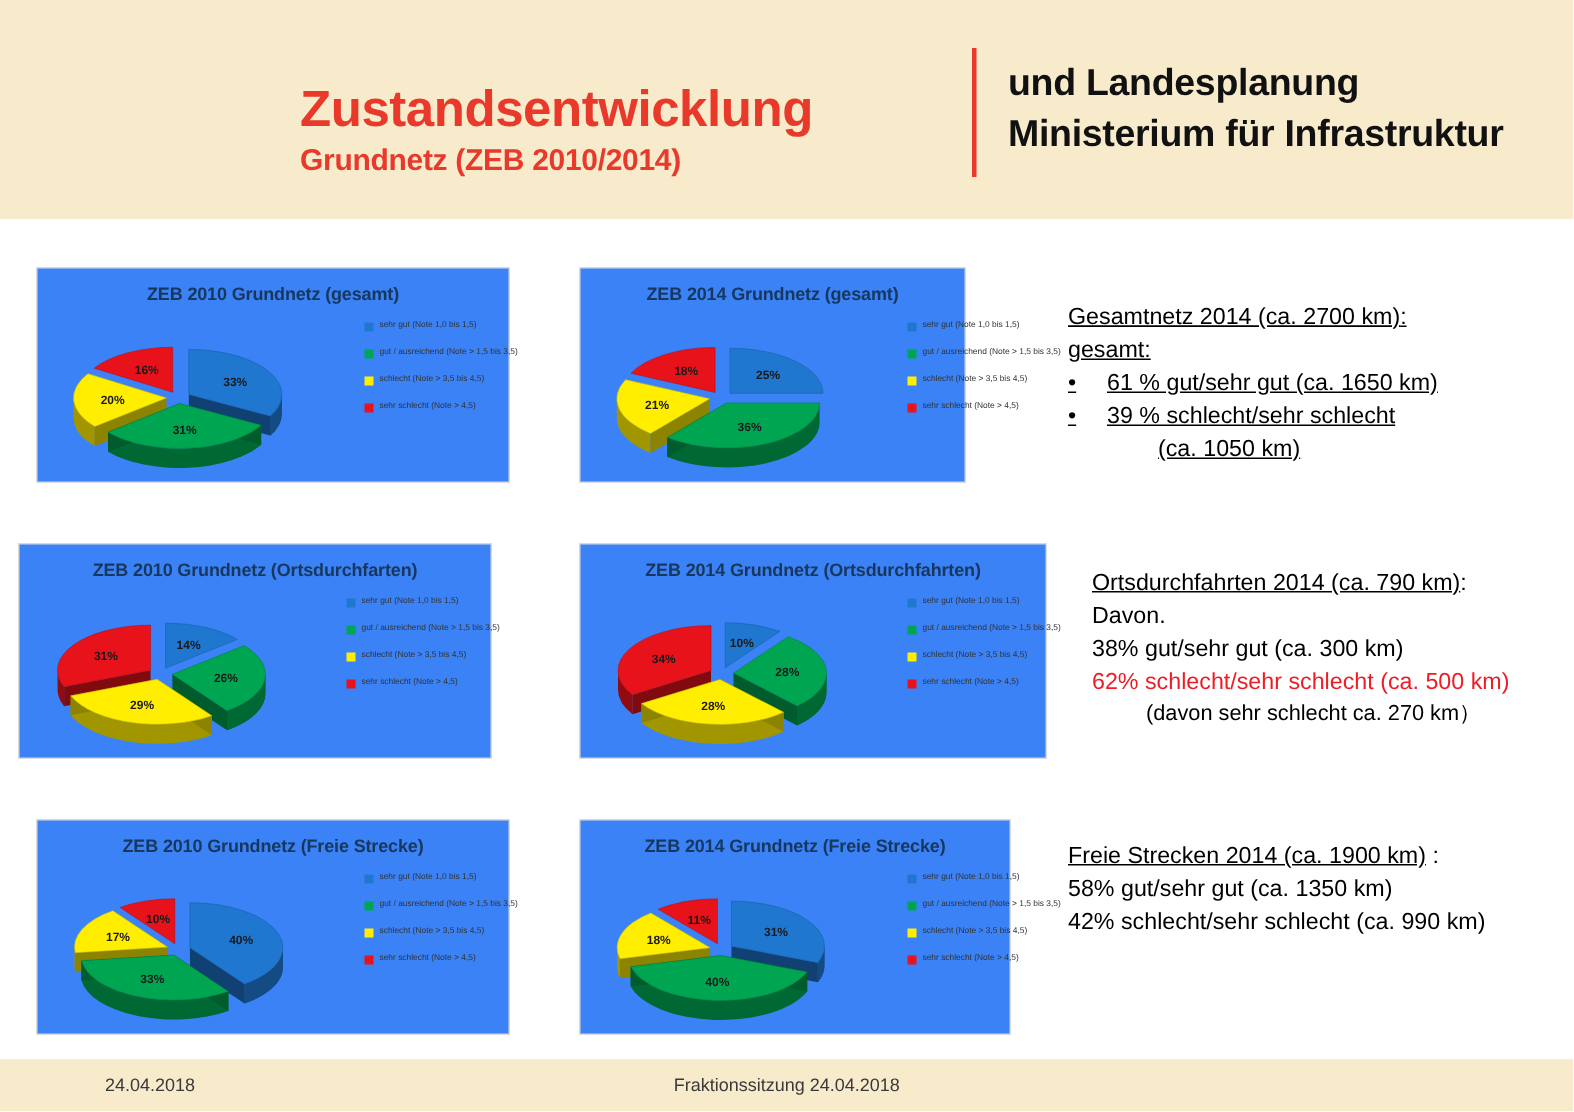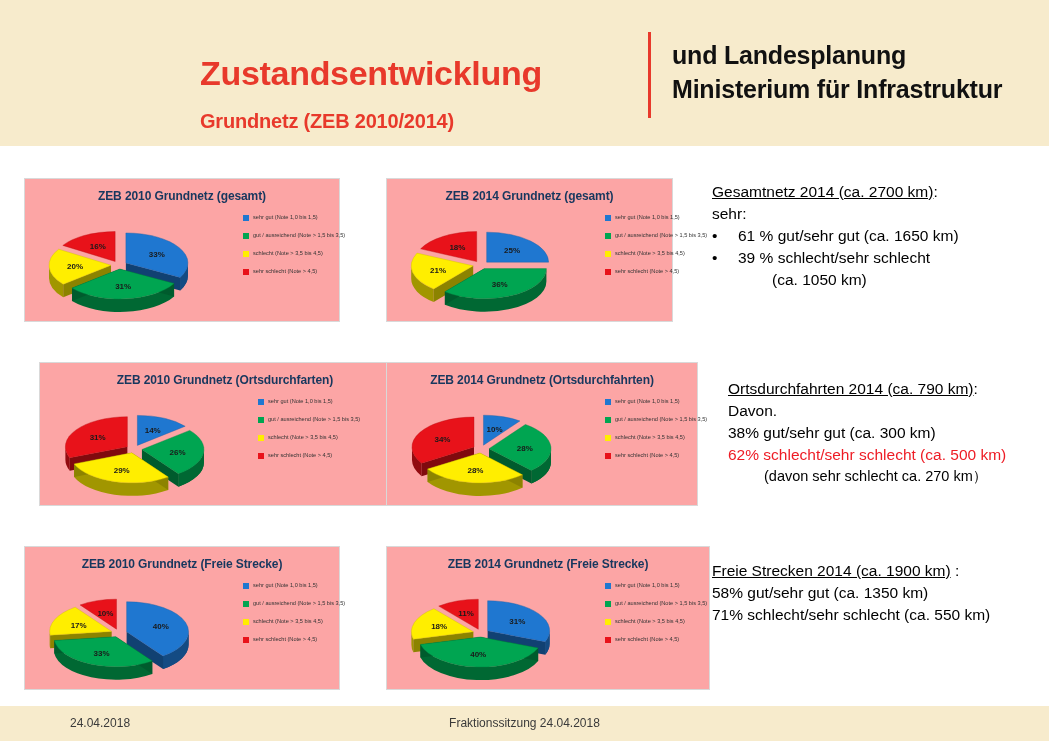--- a/index.html
+++ b/index.html
@@ -24,36 +24,36 @@
   }
   .logo svg{display:block;}
   .title-block{
     position:absolute;left:200px;top:56px;width:420px;
   }
   .title-main{
     color:#e8392b;font-size:34px;font-weight:bold;line-height:1.05;
     letter-spacing:-0.3px;
   }
   .title-sub{
-    color:#e8392b;font-size:20px;font-weight:bold;margin-top:18px;
+    color:#e8392b;font-size:20px;font-weight:bold;margin-top:4px;
     letter-spacing:-0.2px;
   }
   .header-divider{
     position:absolute;left:648px;top:32px;width:3px;height:86px;
     background:#e8392b;
   }
   .ministry{
     position:absolute;left:672px;top:38px;width:370px;
     color:#111111;font-size:25px;font-weight:bold;line-height:1.36;
     letter-spacing:-0.2px;
   }
   
   .chart-box{
     position:absolute;
-    background:#fca5a5;
+    background:#3b82f6;
     border:1px solid #d9d9d9;
     box-sizing:border-box;
   }
   .chart-title{
     position:absolute;left:0;right:0;top:10px;
     text-align:center;font-size:12px;font-weight:bold;color:#17375e;
     letter-spacing:-0.1px;
   }
   .pie-area{position:absolute;left:6px;top:30px;width:206px;height:115px;}
   .pie-area svg{display:block;}
@@ -147,21 +147,21 @@
       <div class="legend-row">
         <span class="legend-swatch" style="background: rgb(255, 238, 0);"></span>
         <span class="legend-label">schlecht (Note &gt; 3,5 bis 4,5)</span>
       </div>
       <div class="legend-row">
         <span class="legend-swatch" style="background: rgb(232, 18, 26);"></span>
         <span class="legend-label">sehr schlecht (Note &gt; 4,5)</span>
       </div>
     </div>
   </div>
-<div class="chart-box" id="box1" style="left:386px;top:178px;width:287px;height:144px;">
+<div class="chart-box" id="box1" style="left:386px;top:178px;width:258px;height:144px;">
     <div class="chart-title">ZEB 2014 Grundnetz (gesamt)</div>
     <div class="pie-area">
       <svg width="206" height="115" viewBox="0 0 206 115">
         <path d="M 40.672378540071264 79.98797024885985 A 62 30 0 0 1 18.192665904490028 56.87257296558618 L 18.192665904490028 69.87257296558619 A 62 30 0 0 0 40.672378540071264 92.98797024885985 Z" fill="#a19600"></path>
         <path d="M 80.19266590449003 56.87257296558617 L 40.672378540071264 79.98797024885985 L 40.672378540071264 92.98797024885985 L 80.19266590449003 69.87257296558617 Z" fill="#8c8300"></path>
         <path d="M 153.40623433252057 59.61930820986408 A 62 30 0 0 1 51.88594696810182 82.73470549313775 L 51.88594696810182 95.73470549313775 A 62 30 0 0 0 153.40623433252057 72.61930820986407 Z" fill="#006833"></path>
         <path d="M 91.40623433252058 59.61930820986408 L 51.88594696810182 82.73470549313775 L 51.88594696810182 95.73470549313775 L 91.40623433252058 72.61930820986407 Z" fill="#005b2d"></path>
         <path d="M 83.71338564016803 52.62268829799194 L 27.61410838727482 39.84930955103977 A 62 30 0 0 1 83.71338564016801 22.622688297991942 Z" fill="#e8121a" stroke="#ba0e15" stroke-width="0.4"></path>
         <path d="M 93.65685424949238 53.17157287525381 L 93.65685424949238 23.17157287525381 A 62 30 0 0 1 155.65685424949237 53.17157287525381 Z" fill="#1f77d0" stroke="#195fa6" stroke-width="0.4"></path>
         <path d="M 80.19266590449003 56.87257296558617 L 40.672378540071264 79.98797024885985 A 62 30 0 0 1 24.09338865159682 44.099194218634 Z" fill="#ffee00" stroke="#ccbe00" stroke-width="0.4"></path>
@@ -184,21 +184,21 @@
       <div class="legend-row">
         <span class="legend-swatch" style="background: rgb(255, 238, 0);"></span>
         <span class="legend-label">schlecht (Note &gt; 3,5 bis 4,5)</span>
       </div>
       <div class="legend-row">
         <span class="legend-swatch" style="background: rgb(232, 18, 26);"></span>
         <span class="legend-label">sehr schlecht (Note &gt; 4,5)</span>
       </div>
     </div>
   </div>
-<div class="chart-box" id="box2" style="left:39px;top:362px;width:372px;height:144px;">
+<div class="chart-box" id="box2" style="left:12px;top:362px;width:316px;height:144px;">
     <div class="chart-title">ZEB 2010 Grundnetz (Ortsdurchfarten)</div>
     <div class="pie-area">
       <svg width="206" height="115" viewBox="0 0 206 115">
         <path d="M 23.737213280731908 64.79540306913181 A 62 30 0 0 1 19.3833554058035 53.75166648859148 L 19.3833554058035 66.75166648859148 A 62 30 0 0 0 23.737213280731908 77.79540306913181 Z" fill="#920b10"></path>
         <path d="M 81.3833554058035 53.751666488591475 L 23.737213280731908 64.79540306913181 L 23.737213280731908 77.79540306913181 L 81.3833554058035 66.75166648859147 Z" fill="#800a0e"></path>
         <path d="M 157.93691761051582 56.50133293425722 A 62 30 0 0 1 132.37960325264913 80.77184276550565 L 132.37960325264913 93.77184276550565 A 62 30 0 0 0 157.93691761051582 69.50133293425722 Z" fill="#006833"></path>
         <path d="M 157.93691761051582 56.50133293425722 A 62 30 0 0 1 132.37960325264913 80.77184276550565 L 132.37960325264913 93.77184276550565 A 62 30 0 0 0 157.93691761051582 69.50133293425722 Z" fill="#006833"></path>
         <path d="M 95.93691761051582 56.50133293425722 L 132.37960325264913 80.77184276550565 L 132.37960325264913 93.77184276550565 L 95.93691761051582 69.50133293425722 Z" fill="#005b2d"></path>
         <path d="M 122.2107567938195 84.1116845739562 A 62 30 0 0 1 28.12192902661458 70.8849113232481 L 28.12192902661458 83.8849113232481 A 62 30 0 0 0 122.2107567938195 97.1116845739562 Z" fill="#a19600"></path>
         <path d="M 85.76807115168617 59.84117474270777 L 122.2107567938195 84.1116845739562 L 122.2107567938195 97.1116845739562 L 85.76807115168617 72.84117474270778 Z" fill="#8c8300"></path>
@@ -307,21 +307,21 @@
       <div class="legend-row">
         <span class="legend-swatch" style="background: rgb(255, 238, 0);"></span>
         <span class="legend-label">schlecht (Note &gt; 3,5 bis 4,5)</span>
       </div>
       <div class="legend-row">
         <span class="legend-swatch" style="background: rgb(232, 18, 26);"></span>
         <span class="legend-label">sehr schlecht (Note &gt; 4,5)</span>
       </div>
     </div>
   </div>
-<div class="chart-box" id="box5" style="left:386px;top:546px;width:324px;height:144px;">
+<div class="chart-box" id="box5" style="left:386px;top:546px;width:288px;height:144px;">
     <div class="chart-title">ZEB 2014 Grundnetz (Freie Strecke)</div>
     <div class="pie-area">
       <svg width="206" height="115" viewBox="0 0 206 115">
         <path d="M 156.6166445941965 53.751666488591475 A 62 30 0 0 1 152.2627867192681 64.79540306913182 L 152.2627867192681 77.79540306913182 A 62 30 0 0 0 156.6166445941965 66.75166648859147 Z" fill="#144b83"></path>
         <path d="M 156.6166445941965 53.751666488591475 A 62 30 0 0 1 152.2627867192681 64.79540306913182 L 152.2627867192681 77.79540306913182 A 62 30 0 0 0 156.6166445941965 66.75166648859147 Z" fill="#144b83"></path>
         <path d="M 94.6166445941965 53.751666488591475 L 152.2627867192681 64.79540306913182 L 152.2627867192681 77.79540306913182 L 94.6166445941965 66.75166648859147 Z" fill="#114172"></path>
         <path d="M 20.339391879663644 62.22462863744586 A 62 30 0 0 1 18.39154786963877 54.76393202250022 L 18.39154786963877 67.76393202250023 A 62 30 0 0 0 20.339391879663644 75.22462863744586 Z" fill="#a19600"></path>
         <path d="M 80.39154786963877 54.763932022500214 L 20.339391879663644 62.22462863744586 L 20.339391879663644 75.22462863744586 L 80.39154786963877 67.76393202250021 Z" fill="#8c8300"></path>
         <path d="M 145.14381796883708 71.03584349425343 A 62 30 0 0 1 27.445519853790366 67.45280352865873 L 27.445519853790366 80.45280352865873 A 62 30 0 0 0 145.14381796883708 84.03584349425343 Z" fill="#006833"></path>
         <path d="M 87.49767584376549 59.99210691371309 L 145.14381796883708 71.03584349425343 L 145.14381796883708 84.03584349425343 L 87.49767584376549 72.99210691371309 Z" fill="#005b2d"></path>
@@ -349,25 +349,25 @@
         <span class="legend-swatch" style="background: rgb(255, 238, 0);"></span>
         <span class="legend-label">schlecht (Note &gt; 3,5 bis 4,5)</span>
       </div>
       <div class="legend-row">
         <span class="legend-swatch" style="background: rgb(232, 18, 26);"></span>
         <span class="legend-label">sehr schlecht (Note &gt; 4,5)</span>
       </div>
     </div>
   </div>
 
-<div class="note" style="left:712px;top:181px;width:330px;">
+<div class="note" style="left:712px;top:201px;width:330px;text-decoration:underline;">
   <div>
     <span class="u">Gesamtnetz  2014 (ca. 2700 km)</span><span>:</span>
   </div>
-  <div>sehr:</div>
+  <div>gesamt:</div>
   <div class="bullet-row">
     <span class="bullet">•</span>
     <span>61 % gut/sehr gut (ca. 1650 km)</span>
   </div>
   <div class="bullet-row">
     <span class="bullet">•</span>
     <span>39 % schlecht/sehr schlecht</span>
   </div>
   <div class="indent">(ca. 1050 km)</div>
 </div>
@@ -380,19 +380,19 @@
   <div>38% gut/sehr gut (ca. 300 km)</div>
   <div class="red">62% schlecht/sehr schlecht (ca. 500 km)</div>
   <div class="indent2">(davon sehr schlecht ca. 270 km）</div>
 </div>
 
 <div class="note" style="left:712px;top:560px;width:330px;">
   <div>
     <span class="u">Freie Strecken 2014 (ca. 1900 km)</span><span> :</span>
   </div>
   <div>58% gut/sehr gut (ca. 1350 km)</div>
-  <div>71% schlecht/sehr schlecht (ca. 550 km)</div>
+  <div>42% schlecht/sehr schlecht (ca. 990 km)</div>
 </div>
 
 <div class="footer">
   <div class="footer-left">24.04.2018</div>
   <div class="footer-center">Fraktionssitzung 24.04.2018</div>
 </div>
 
 </body></html>

